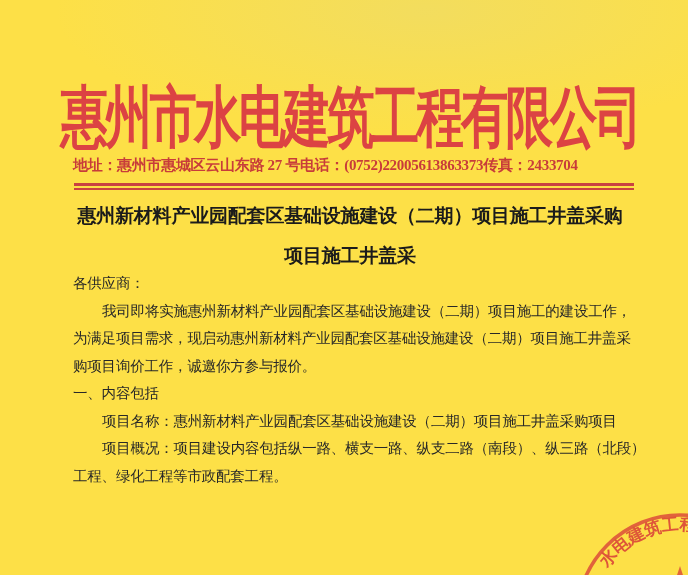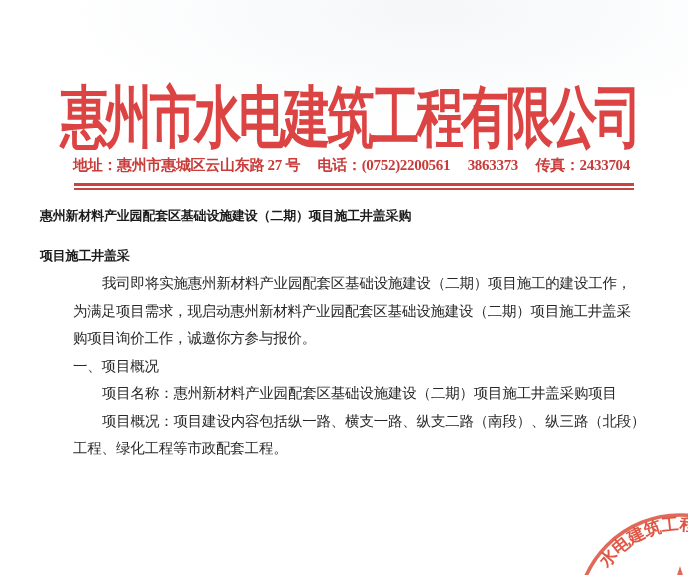--- a/index.html
+++ b/index.html
@@ -1,44 +1,44 @@
 <!DOCTYPE html>
 <html><head>
 <meta charset="utf-8">
 <style>
   html,body { margin:0; padding:0; background:#e8e8e8; }
   .page {
     position:relative; width:688px; height:575px; margin:0 auto;
-    background:#ffffff; overflow:hidden;
+    background:#fde047; overflow:hidden;
     font-family:"Liberation Serif","DejaVu Serif",serif;
     color:#262626;
   }
   .scan-noise {
     position:absolute; top:0; left:0; right:0; height:150px;
     background:radial-gradient(ellipse at 62% 8%, rgba(188,204,214,0.16), transparent 62%);
     pointer-events:none;
   }
   .company {
     position:absolute; top:76px; left:40px; width:620px; height:64px;
     text-align:center; white-space:nowrap;
     font-size:47px; font-weight:bold; letter-spacing:-2.5px;
     color:#dc4343;
     transform:scaleY(1.42); transform-origin:50% 10%;
   }
   .contact {
     position:absolute; top:156px; left:73px; width:557px;
-    display:flex; justify-content:space-between; align-items:baseline;
+    display:flex; align-items:baseline;
     font-size:15px; font-weight:bold; color:#c83c3a; white-space:nowrap;
     letter-spacing:-0.3px;
   }
   .rule-thick { position:absolute; top:183px; left:74px; width:560px; height:3px; background:#c94241; }
   .rule-thin  { position:absolute; top:188px; left:74px; width:560px; height:1.5px; background:#c94241; }
   .doc-title {
     position:absolute; top:196px; left:40px; width:620px;
-    font-size:13px; line-height:40px; font-weight:bold;
+    text-align:center; font-size:19px; line-height:40px; font-weight:bold;
     color:#1b1b1b; letter-spacing:-0.2px; white-space:nowrap;
   }
   .body-text {
     position:absolute; top:270px; left:73px; width:557px;
     font-size:14.5px; line-height:27.5px; letter-spacing:-0.2px;
     color:#282828;
   }
   .line { white-space:nowrap; }
   .line.indent { text-indent:2em; }
   .seal { position:absolute; right:0; bottom:0; width:112px; height:136px; opacity:0.93; }
@@ -64,24 +64,25 @@
 
   <div class="rule-thick"></div>
   <div class="rule-thin"></div>
 
   <div class="doc-title">
     <div>惠州新材料产业园配套区基础设施建设（二期）项目施工井盖采购</div>
     <div>项目施工井盖采</div>
   </div>
 
   <div class="body-text">
+    <div class="line">各供应商：</div>
     <div class="line indent">我司即将实施惠州新材料产业园配套区基础设施建设（二期）项目施工的建设工作，</div>
     <div class="line">为满足项目需求，现启动惠州新材料产业园配套区基础设施建设（二期）项目施工井盖采</div>
     <div class="line">购项目询价工作，诚邀你方参与报价。</div>
-    <div class="line">一、项目概况</div>
+    <div class="line">一、内容包括</div>
     <div class="line indent">项目名称：惠州新材料产业园配套区基础设施建设（二期）项目施工井盖采购项目</div>
     <div class="line indent">项目概况：项目建设内容包括纵一路、横支一路、纵支二路（南段）、纵三路（北段）</div>
     <div class="line">工程、绿化工程等市政配套工程。</div>
   </div>
 
   <svg class="seal" viewBox="0 0 112 136" aria-hidden="true">
     <circle cx="104" cy="179" r="103" fill="none" stroke="#dc4b38" stroke-width="3.6" opacity="0.9"></circle>
     <polygon points="104,127 115.8,162.8 153.5,162.9 123,185.2 134.6,221.1 104,199 73.4,221.1 85,185.2 54.5,162.9 92.2,162.8" fill="#dc4b38" opacity="0.88"></polygon>
     <text x="0" y="0" text-anchor="middle" dominant-baseline="middle" transform="translate(33.5,119.9) rotate(-50)">水</text>
     <text x="0" y="0" text-anchor="middle" dominant-baseline="middle" transform="translate(46.1,107.5) rotate(-39)">电</text>

